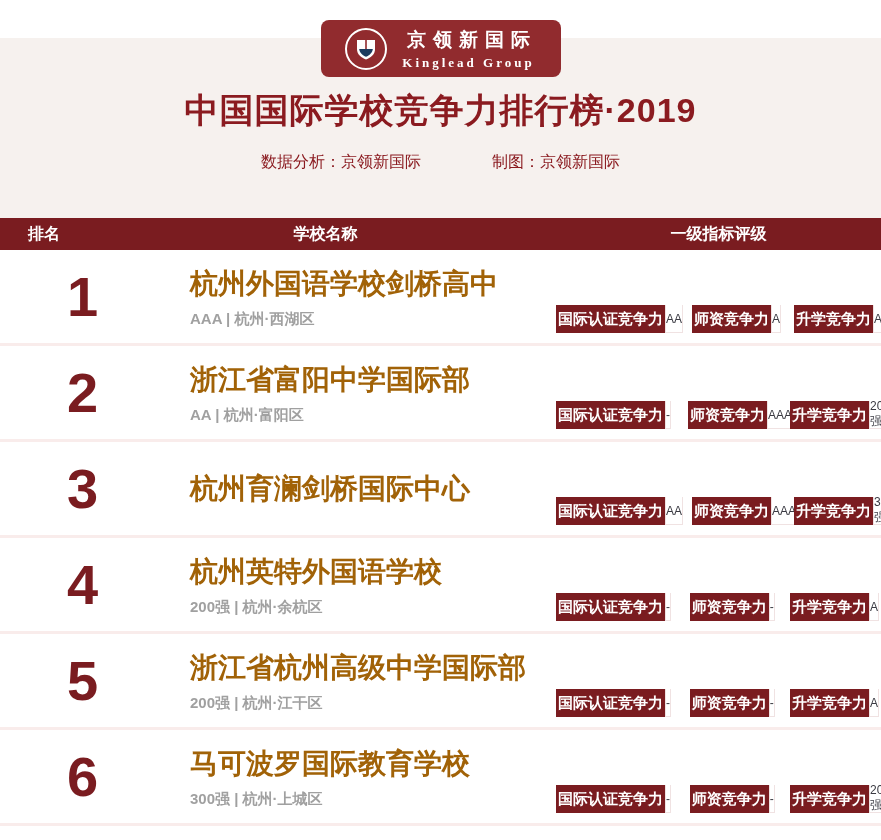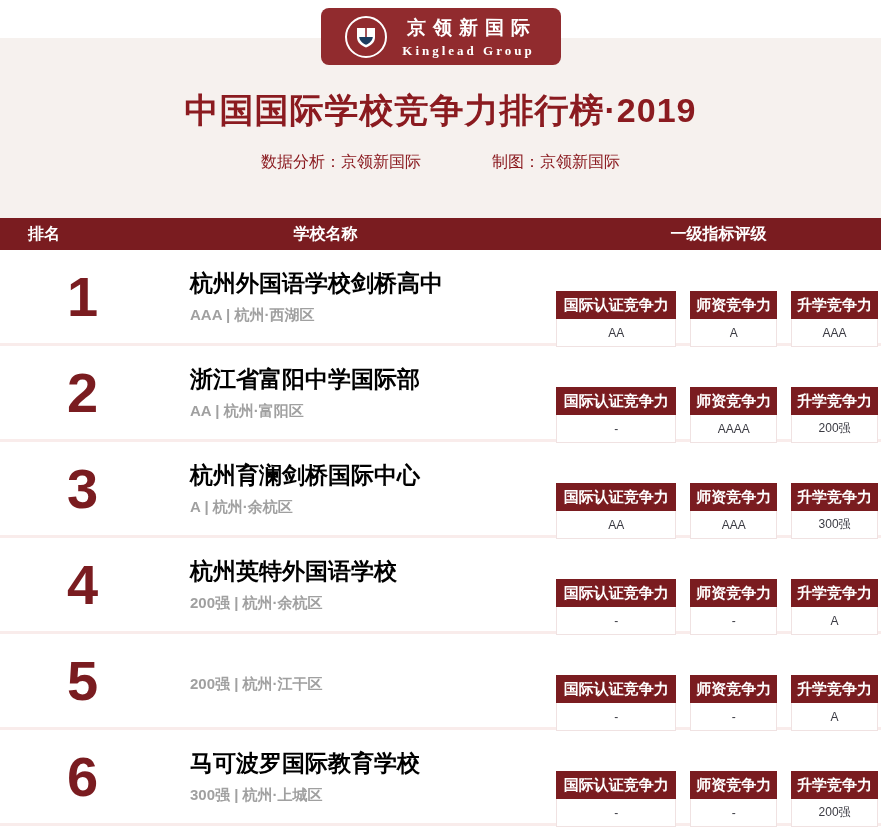--- a/index.html
+++ b/index.html
@@ -6,21 +6,21 @@
   html,body { width:881px; }
   body {
     height:840px;
     background:#ffffff;
     font-family:"Liberation Sans","DejaVu Sans",sans-serif;
     position:relative;
     overflow:hidden;
   }
   
   .logo-box {
-    position:absolute; top:8px; left:50%; transform:translateX(-50%);
+    position:absolute; top:20px; left:50%; transform:translateX(-50%);
     width:240px; height:57px;
     background:#912b2e; border-radius:8px;
     display:flex; align-items:center; justify-content:center; gap:12px;
     z-index:5;
   }
   .emblem { width:44px; height:44px; flex:0 0 auto; }
   .logo-text { display:flex; flex-direction:column; align-items:center; }
   .logo-cn { color:#fff; font-size:19px; font-weight:bold; letter-spacing:7px; white-space:nowrap; margin-left:7px; }
   .logo-en { color:#fff; font-size:13px; font-weight:bold; letter-spacing:3px;
              font-family:"Liberation Serif","DejaVu Serif",serif; margin-top:2px; white-space:nowrap; }
@@ -44,24 +44,24 @@
   
   .row {
     height:96px; border-bottom:3px solid #f9eceb;
     display:flex; align-items:center; background:#fff;
   }
   .row-rank {
     width:165px; text-align:center;
     font-size:56px; font-weight:bold; color:#7a1c20; line-height:1;
   }
   .row-school { flex:1; padding-left:25px; }
-  .school-name { font-size:23px; font-weight:bold; color:#000000; }
+  .school-name { font-size:28px; font-weight:bold; color:#a16207; }
   .school-meta { font-size:15px; font-weight:bold; color:#a0a0a0; margin-top:7px; }
   .row-ratings { width:322px; margin-right:3px; display:flex; gap:14px; }
-  .badge { display:flex; flex-direction:column;margin-top:45px; }
+  .badge { display:flex; flex-direction:row;margin-top:45px; }
   .badge-w1 { width:122px; } .badge-w2 { width:88px; } .badge-w3 { width:88px;justify-content:space-between; }
   .badge-label {
     background:#7a1c20; color:#fff; height:28px;
     font-size:15px; font-weight:bold; white-space:nowrap;
     display:flex; align-items:center; justify-content:center; padding:0 2px;
   }
   .badge-value {
     background:#fff; border:1px solid #f0e2e2; border-top:none; height:28px;
     font-size:12px; color:#3a3a42;
     display:flex; align-items:center; justify-content:center;
@@ -140,21 +140,20 @@
         <div class="badge-label">升学竞争力</div>
         <div class="badge-value">200强</div>
       </div>
     </div>
   </div>
 
   <div class="row">
     <div class="row-rank">3</div>
     <div class="row-school">
       <div class="school-name">杭州育澜剑桥国际中心</div>
-      <div class="school-meta">A | 杭州·余杭区</div>
     </div>
     <div class="row-ratings">
       <div class="badge badge-w1">
         <div class="badge-label">国际认证竞争力</div>
         <div class="badge-value">AA</div>
       </div>
       <div class="badge badge-w2">
         <div class="badge-label">师资竞争力</div>
         <div class="badge-value">AAA</div>
       </div>
@@ -183,20 +182,21 @@
       <div class="badge badge-w3">
         <div class="badge-label">升学竞争力</div>
         <div class="badge-value">A</div>
       </div>
     </div>
   </div>
 
   <div class="row">
     <div class="row-rank">5</div>
     <div class="row-school">
+      <div class="school-name">浙江省杭州高级中学国际部</div>
       <div class="school-meta">200强 | 杭州·江干区</div>
     </div>
     <div class="row-ratings">
       <div class="badge badge-w1">
         <div class="badge-label">国际认证竞争力</div>
         <div class="badge-value">-</div>
       </div>
       <div class="badge badge-w2">
         <div class="badge-label">师资竞争力</div>
         <div class="badge-value">-</div>

